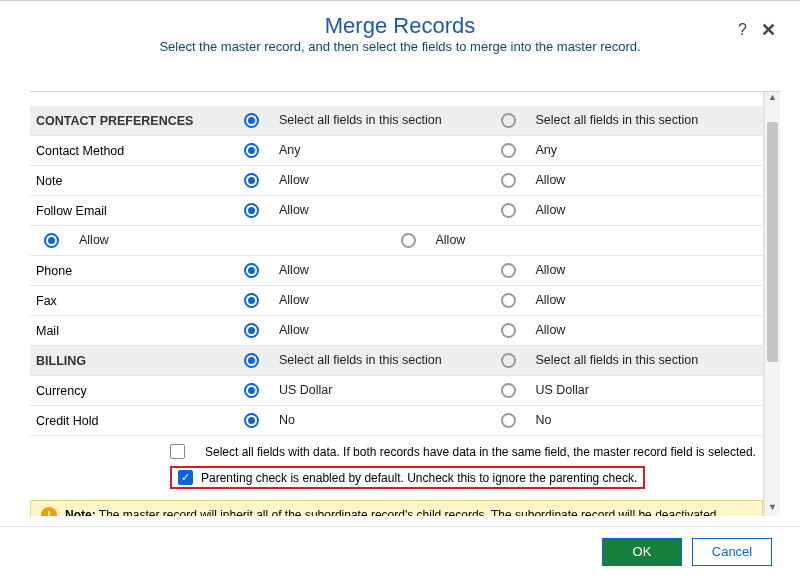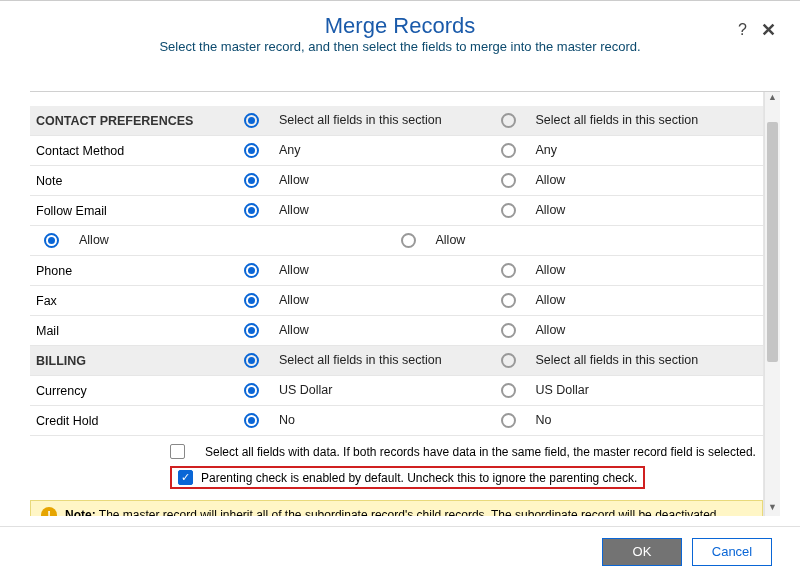--- a/index.html
+++ b/index.html
@@ -91,21 +91,21 @@
   .varrow.down { bottom: 0; }
 
   .footer {
     position: absolute; left: 0; right: 0; bottom: 0; height: 50px;
     display: flex; align-items: center; justify-content: flex-end; gap: 10px;
     padding: 0 28px;
     border-top: 1px solid #e0e0e0;
     background: #fff;
   }
   .btn { min-width: 80px; height: 28px; font-size: 13px; display: inline-flex; align-items: center; justify-content: center; cursor: pointer; }
-  .btn-primary { background: #737373; color: #fff; border: 1px solid #0a66d6; }
+  .btn-primary { background: #15803d; color: #fff; border: 1px solid #0a66d6; }
   .btn-secondary { background: #fff; color: #0a66d6; border: 1px solid #0a66d6; }
 </style>
 </head>
 <body>
 
 <div class="dialog">
 
   <div class="header">
     <div class="title">Merge Records</div>
     <div class="subtitle">Select the master record, and then select the fields to merge into the master record.</div>

